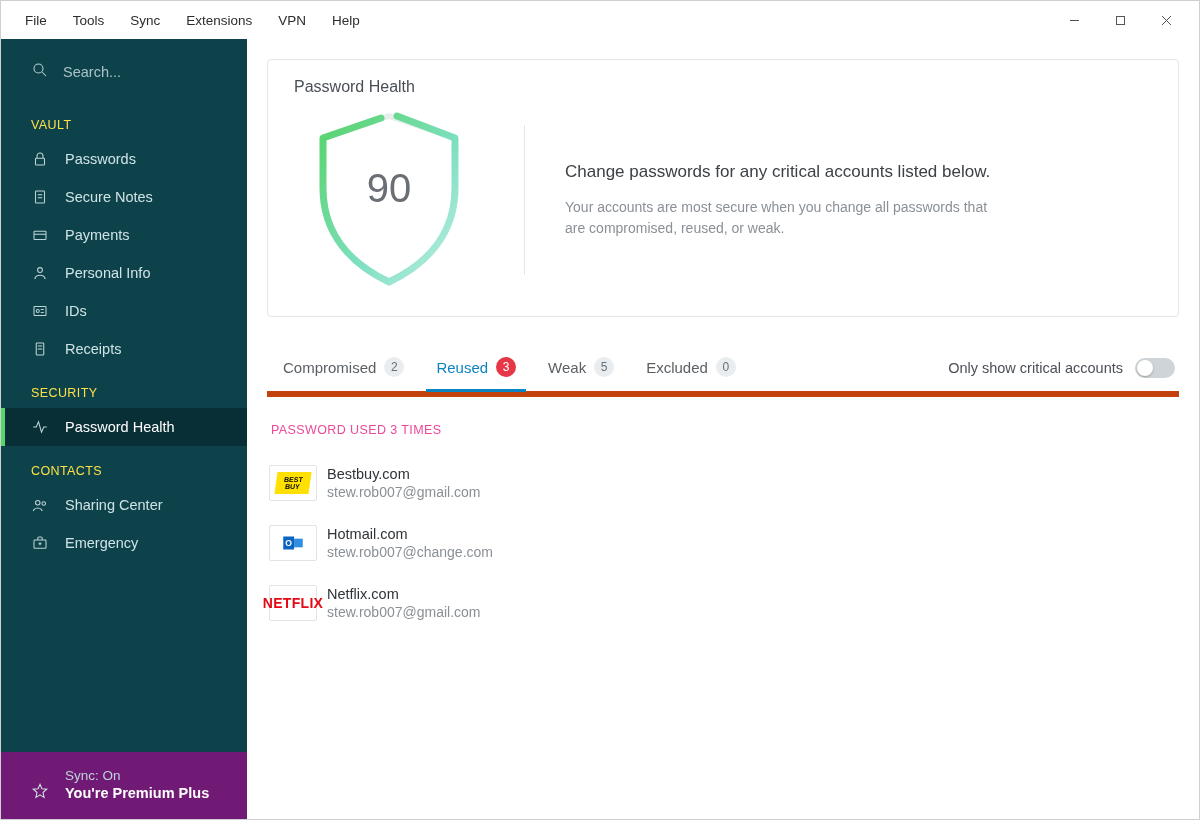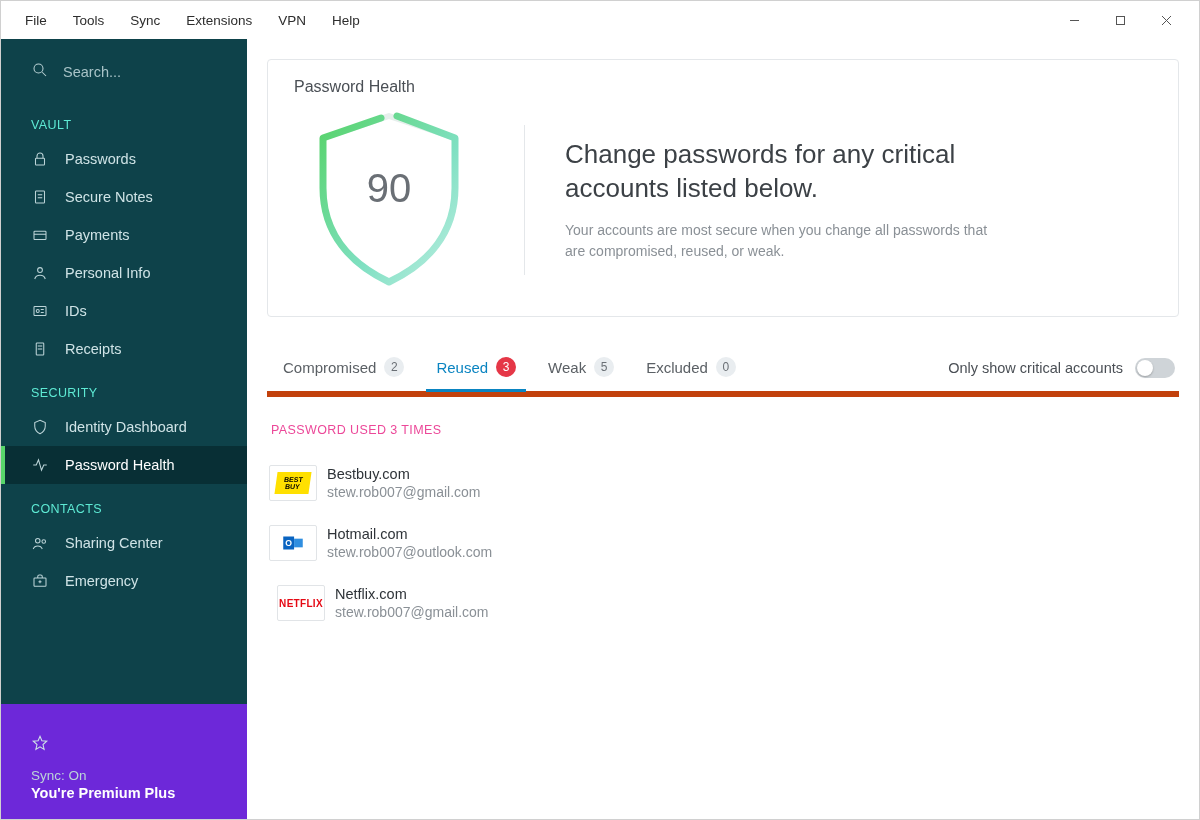--- a/index.html
+++ b/index.html
@@ -14,42 +14,42 @@
   .winctrl { width: 46px; height: 30px; display: flex; align-items: center; justify-content: center; color: #555; }
   .winctrl svg { width: 11px; height: 11px; }
 
   .body-row { flex: 1; display: flex; min-height: 0; }
 
   
   .sidebar { width: 246px; background: #0e424a; color: #cfe3e6; display: flex; flex-direction: column; font-size: 14px; }
   .search { display: flex; align-items: center; gap: 14px; padding: 22px 22px 18px 30px; color: #b9d1d4; }
   .search input { background: transparent; border: none; color: #cfe3e6; font-size: 14.5px; outline: none; flex: 1; }
   .search input::placeholder { color: #a8c3c7; }
-  .section-label { padding: 18px 0 8px 30px; font-size: 12.5px; letter-spacing: .4px; color: #5eead4; }
+  .section-label { padding: 18px 0 8px 30px; font-size: 12.5px; letter-spacing: .4px; color: #fde047; }
   .nav-item { display: flex; align-items: center; gap: 16px; padding: 10px 10px 10px 30px; cursor: pointer; position: relative; font-size: 14.5px; }
   .nav-item .ic { width: 18px; display: flex; justify-content: center; color: #bcd4d8; }
   .nav-item.active { background: #082f35; color: #fff; }
   .nav-item.active::before { content:""; position:absolute; left:0; top:0; bottom:0; width:4px; background:#58d66b; }
-  .sidebar-footer { margin-top: auto; background: #6d28d9; padding: 16px 10px 18px 30px; display:flex; align-items:flex-start; gap:16px;flex-direction:column; }
+  .sidebar-footer { margin-top: auto; background: #701a75; padding: 16px 10px 18px 30px; display:flex; align-items:flex-start; gap:16px; }
   .sidebar-footer .ic { width:18px; display:flex; justify-content:center; color:#cfe3e6; margin-top: 14px; }
   .sidebar-footer .sync-line { font-size: 13.5px; color:#bcd4d8; }
   .sidebar-footer .plan-line { font-size: 14.5px; font-weight:600; color:#fff; margin-top:2px; }
 
   
   .main { flex:1; background:#fff; padding: 20px 20px 0 20px; display:flex; flex-direction:column; min-width:0; }
 
   .card { border:1px solid #e4e7ea; border-radius:4px; padding: 18px 26px 26px 26px; }
   .card-title { font-size: 16px; color:#4a4f55; margin-bottom: 14px; }
   .card-body { display:flex; align-items:center; gap: 40px; }
   .shield-wrap { width: 190px; display:flex; justify-content:center; }
   .shield-wrap svg { width: 160px; height: 180px; }
   .shield-score { font-size: 40px; fill:#6a6f75; font-weight:300; }
   .vbar { width:1px; height: 150px; background:#e4e7ea; }
   .msg-col { flex:1; }
-  .msg-head { font-size: 26px; color:#3c4146; font-weight:400; line-height:1.3; margin-bottom: 14px; max-width: 460px; }
+  .msg-head { font-size: 17px; color:#3c4146; font-weight:400; line-height:1.3; margin-bottom: 14px; max-width: 460px; }
   .msg-sub { font-size: 14px; color:#8a9096; line-height:1.5; max-width: 440px; }
 
   
   .tabs-row { display:flex; align-items:center; border-bottom:6px solid #c2410c; margin-top: 28px; }
   .tab { display:flex; align-items:center; gap:8px; padding: 12px 16px 14px 16px; font-size: 15px; color:#5b6065; cursor:pointer; position:relative; }
   .tab .badge { min-width:20px; height:20px; border-radius:10px; background:#e9edf0; color:#6a6f75; font-size:12px; display:flex; align-items:center; justify-content:center; padding:0 6px; }
   .tab.active { color:#0a84c1; }
   .tab.active::after { content:""; position:absolute; left:6px; right:6px; bottom:-1px; height:3px; background:#0a84c1; }
   .tab.active .badge.red { background:#e53747; color:#fff; }
   .tabs-row .toggle-wrap { margin-left:auto; display:flex; align-items:center; gap:12px; padding-right:4px; }
@@ -61,21 +61,21 @@
 
   .account-row { display:flex; align-items:center; gap:10px; padding: 12px 2px; }
   .site-logo { width:48px; height:36px; border:1px solid #e1e4e7; border-radius:2px; display:flex; align-items:center; justify-content:center; font-size:10px; font-weight:700; }
   .acc-site { font-size:14.5px; color:#2e3338; }
   .acc-user { font-size:14px; color:#8a9096; margin-top:2px; }
 
   
   .logo-bestbuy { background:#fff; }
   .logo-bestbuy .tag { width:34px; height:22px; background:#ffe000; transform: skewX(-8deg); display:flex; align-items:center; justify-content:center; font-size:7px; line-height:7px; color:#000; text-align:center; font-family: Arial, sans-serif; }
   .logo-hotmail { color:#0a64c1; }
-  .logo-netflix { color:#e50914; font-size:10px; letter-spacing:.3px; font-family: Arial, sans-serif; margin-left: 8px; }
+  .logo-netflix { color:#e50914; font-size:14px; letter-spacing:.3px; font-family: Arial, sans-serif; }
 
   .ic svg { width:18px; height:18px; stroke:currentColor; fill:none; stroke-width:1.4; }
 </style>
 </head>
 <body>
 
 <div class="window">
 
   <div class="menubar">
     <div class="menus">
@@ -171,28 +171,20 @@
             <svg viewBox="0 0 24 24">
               <rect x="7" y="4" width="10" height="16" rx="1"></rect>
               <line x1="9" y1="8" x2="15" y2="8"></line>
               <line x1="9" y1="12" x2="15" y2="12"></line>
             </svg>
           </span>
         <span>Receipts</span>
       </div>
 
       <div class="section-label">SECURITY</div>
-      <div class="nav-item">
-        <span class="ic">
-            <svg viewBox="0 0 24 24">
-              <path d="M12 3l7 3v5c0 5-3 8-7 10-4-2-7-5-7-10V6l7-3z"></path>
-            </svg>
-          </span>
-        <span>Identity Dashboard</span>
-      </div>
       <div class="nav-item active">
         <span class="ic">
             <svg viewBox="0 0 24 24">
               <polyline points="3 12 7 12 10 5 14 19 17 12 21 12"></polyline>
             </svg>
           </span>
         <span>Password Health</span>
       </div>
 
       <div class="section-label">CONTACTS</div>
@@ -300,21 +292,21 @@
       <div class="account-row">
         <div class="site-logo logo-hotmail">
           <svg viewBox="0 0 24 24" width="26" height="26">
               <rect x="3" y="6" width="10" height="12" fill="#0a64c1"></rect>
               <rect x="13" y="8" width="8" height="8" fill="#2f8ee0"></rect>
               <text x="8" y="15" text-anchor="middle" font-size="8" fill="#fff" font-family="Arial">O</text>
             </svg>
         </div>
         <div>
           <div class="acc-site">Hotmail.com</div>
-          <div class="acc-user">stew.rob007@outlook.com</div>
+          <div class="acc-user">stew.rob007@change.com</div>
         </div>
       </div>
 
       <div class="account-row">
         <div class="site-logo logo-netflix">NETFLIX</div>
         <div>
           <div class="acc-site">Netflix.com</div>
           <div class="acc-user">stew.rob007@gmail.com</div>
         </div>
       </div>

